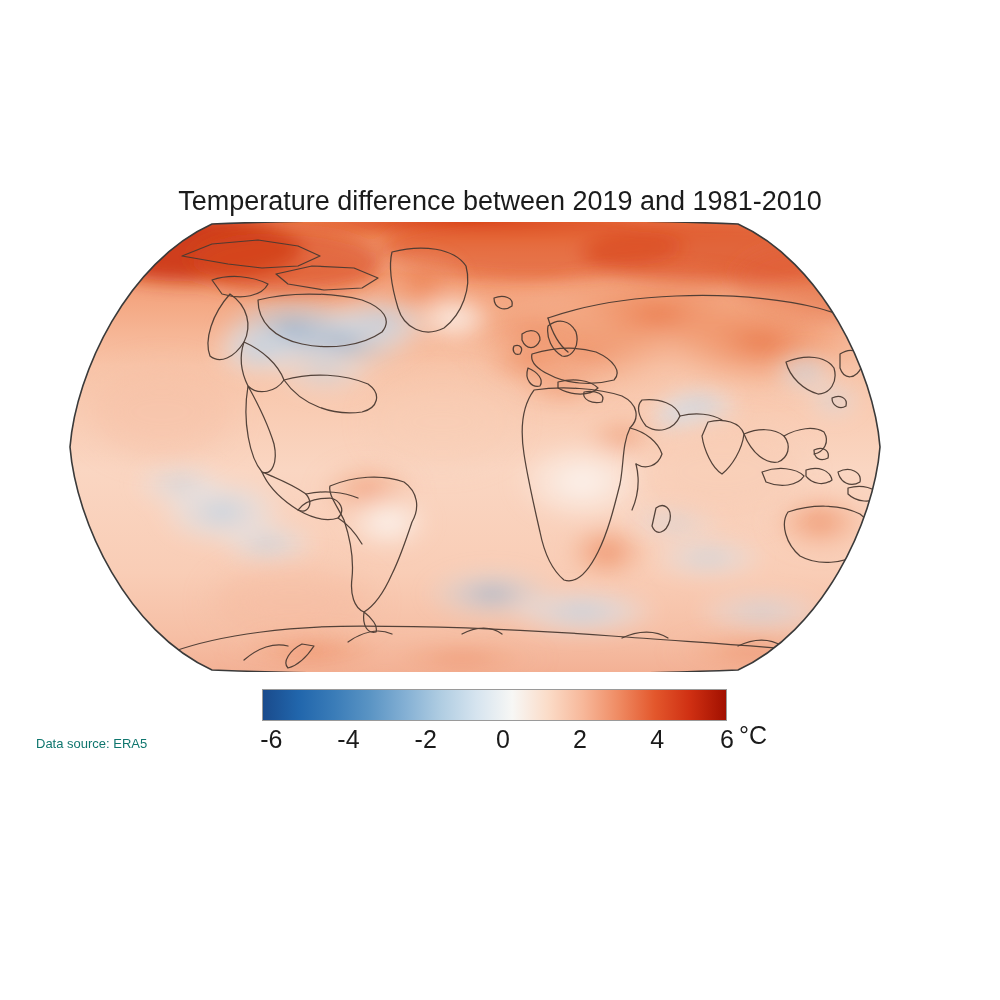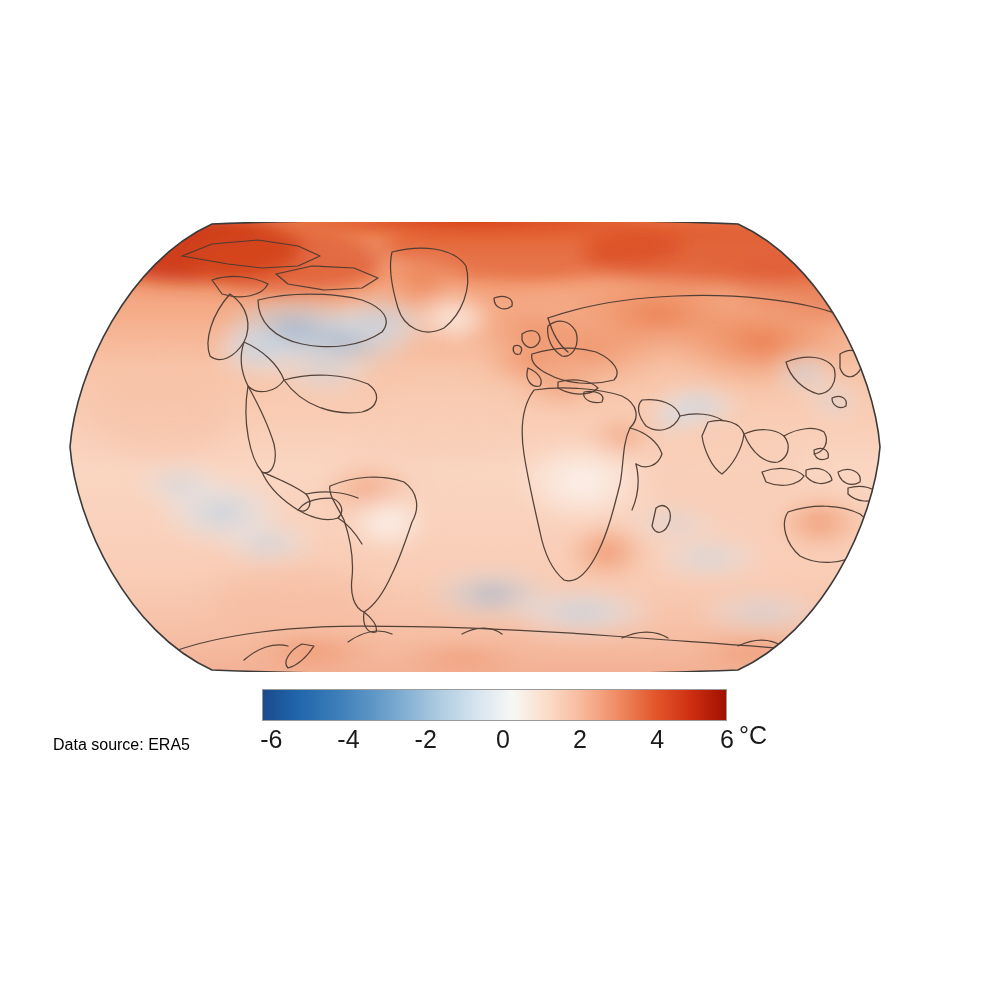--- a/index.html
+++ b/index.html
@@ -21,30 +21,31 @@
   
   #cbar-wrap{position:absolute;left:262px;top:689px;width:465px;height:32px;}
   #cbar{position:absolute;left:0;top:0;width:465px;height:32px;
         border:1px solid #9a9a9a;box-sizing:border-box;}
   #cbar-ticks{position:absolute;left:262px;top:725px;width:465px;height:34px;}
   .tick{position:absolute;top:0;transform:translateX(-50%);
         font-size:25px;color:#1b1b1b;font-family:"Liberation Sans",sans-serif;}
   #cbar-unit{position:absolute;left:739px;top:721px;font-size:25px;color:#1b1b1b;}
 
   
-  #datasource{position:absolute;left:53px;top:736px;font-size:16px;color:#000000;}
+  #datasource{position:absolute;left:36px;top:736px;font-size:13px;color:#0f766e;}
 
   
   #logos{position:absolute;left:0;top:768px;width:1000px;height:62px;}
 </style>
 </head>
 <body>
 
 <div id="figure">
 
+  <div id="title">Temperature difference between 2019 and 1981-2010</div>
 
   <div id="map-wrap">
     <svg class="mapsvg" viewBox="0 0 826 450" preserveAspectRatio="none">
       <defs>
 
         <clipPath id="robinson">
           <path d="M 150,2
                    C 300,-4 526,-4 676,2
                    C 760,40 812,150 818,225
                    C 812,300 760,410 676,448

